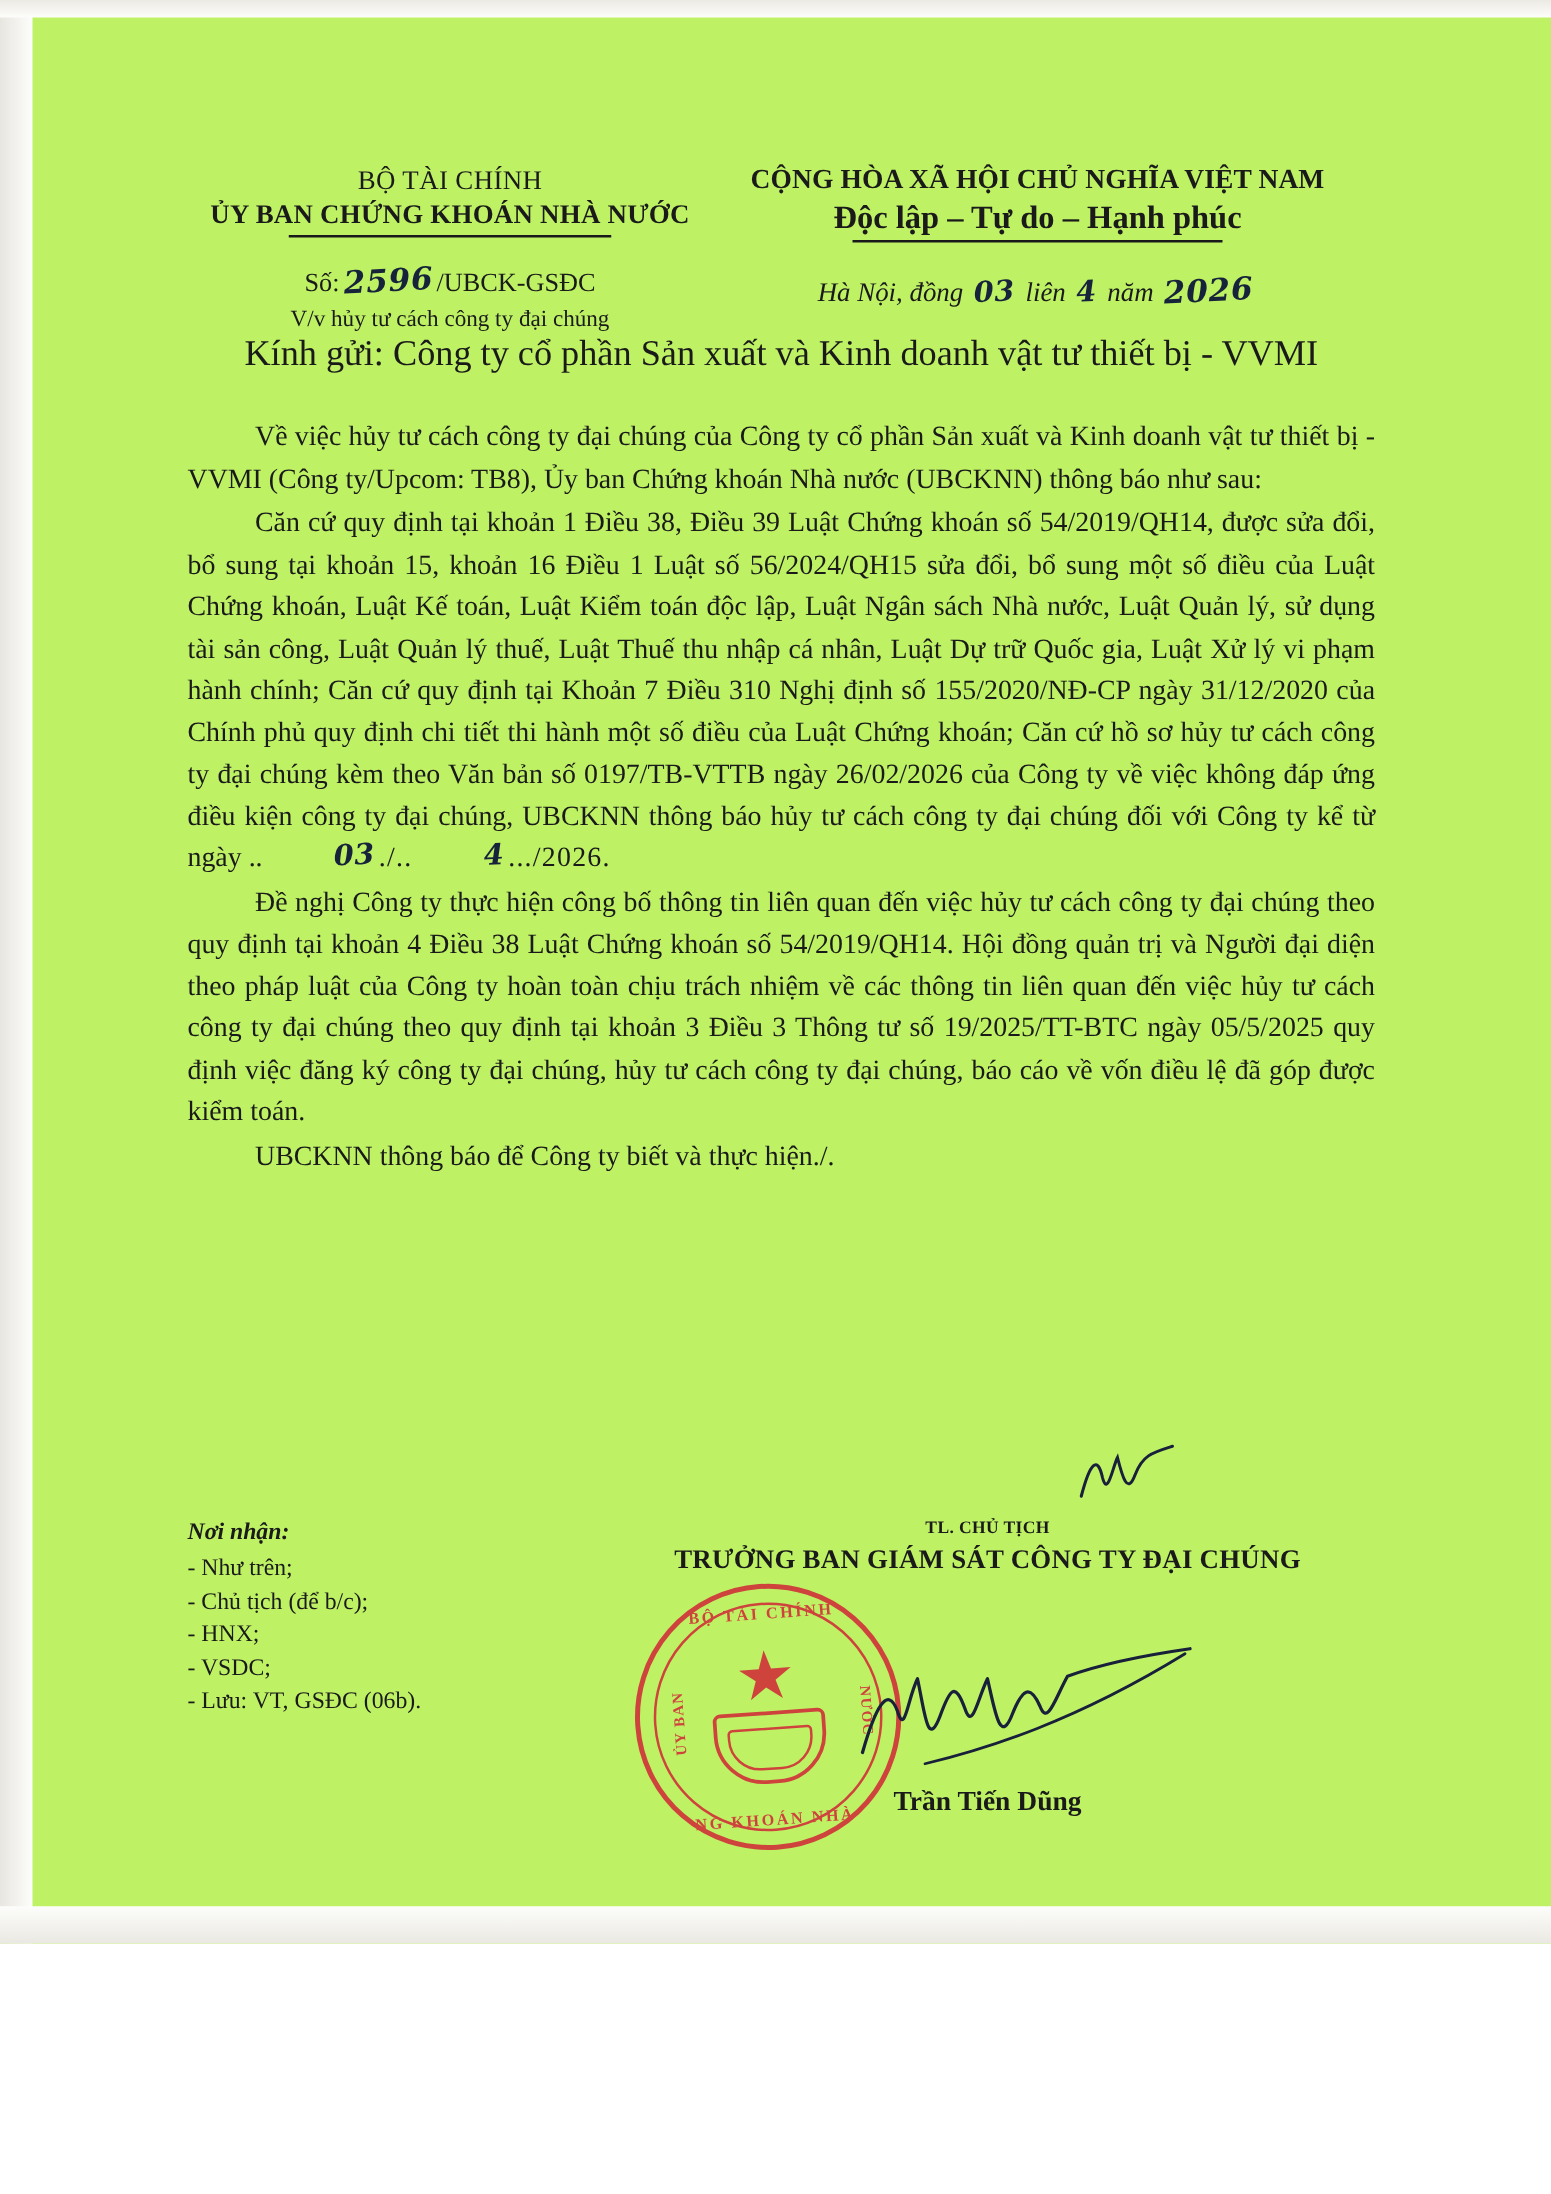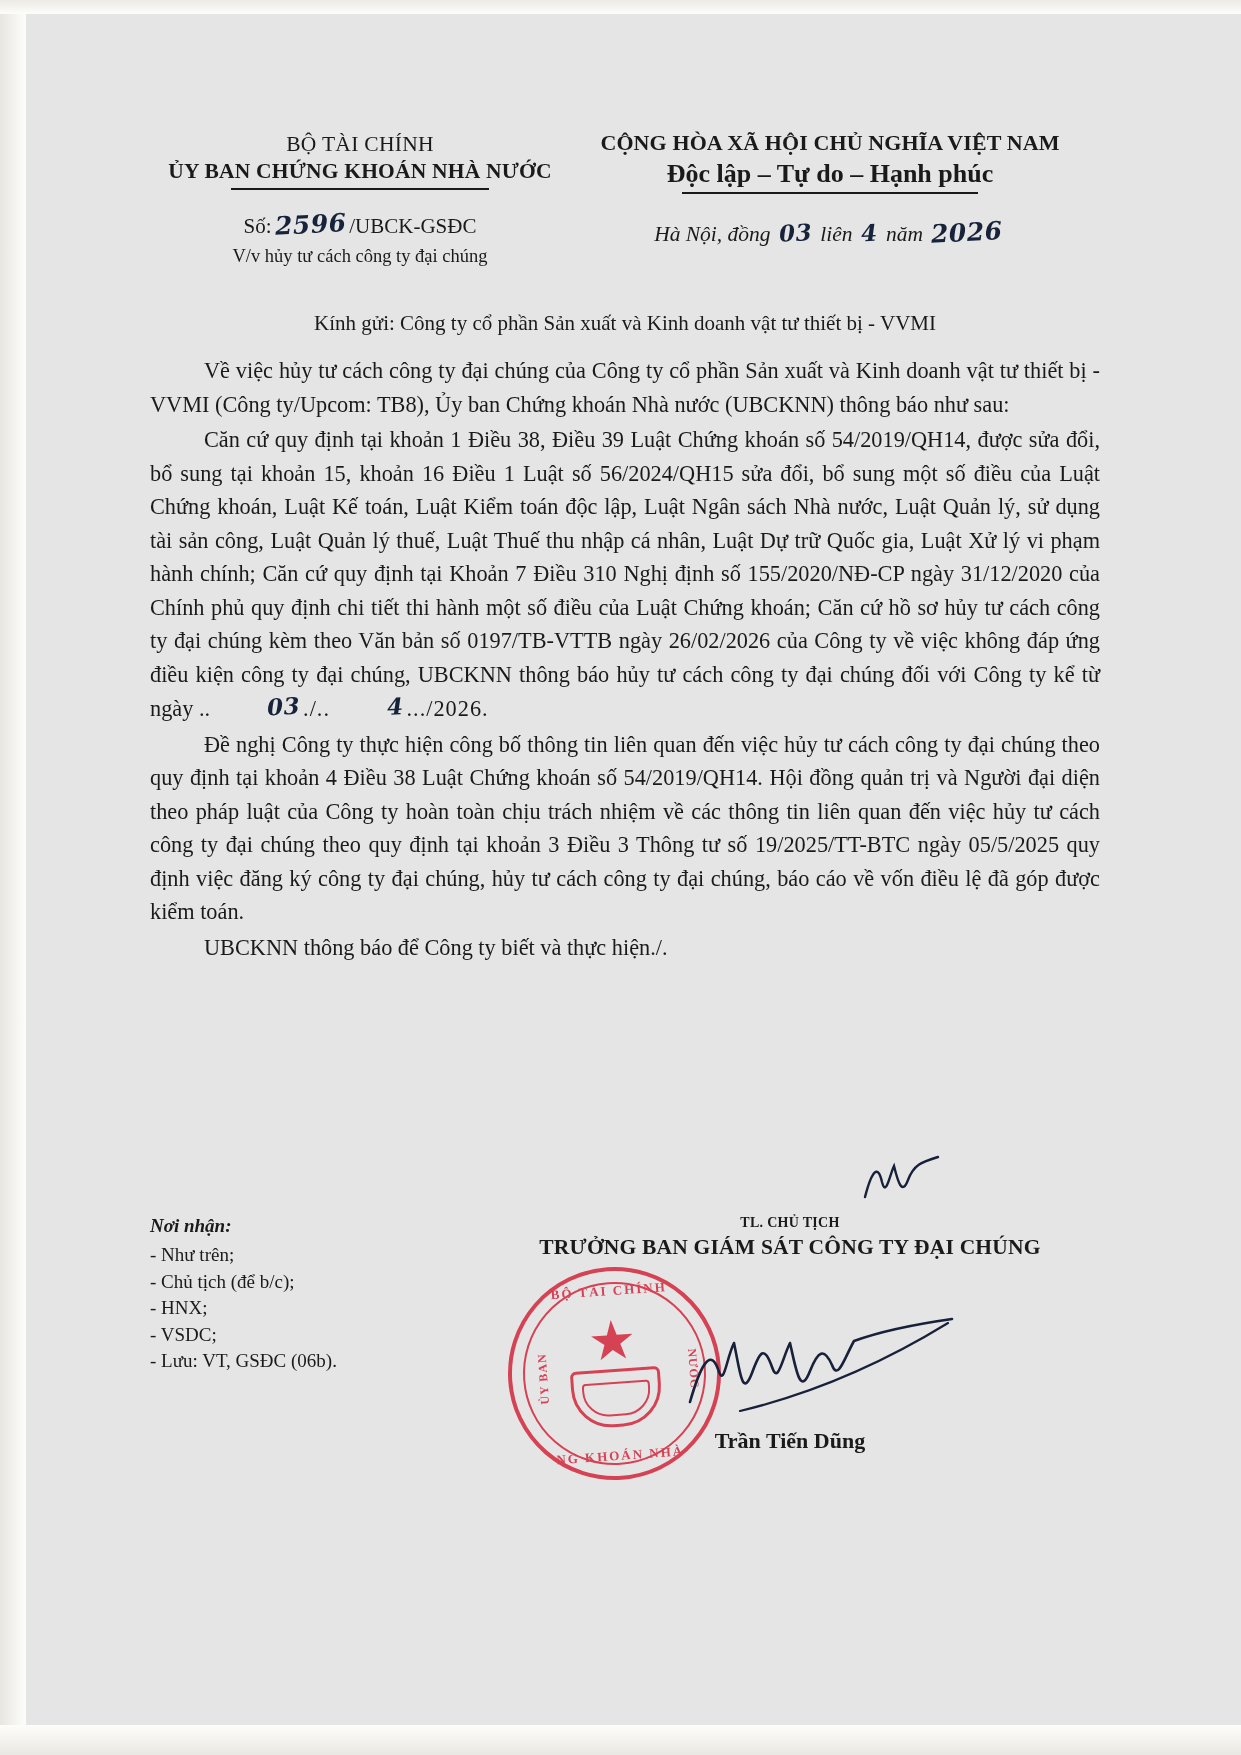--- a/index.html
+++ b/index.html
@@ -3,23 +3,23 @@
 <meta charset="utf-8">
 <style>
   html, body {
     margin: 0;
     padding: 0;
     background: #ffffff;
   }
   .page {
     position: relative;
     width: 1241px;
-    height: 1755px;
+    height: 1555px;
     margin: 0 auto;
-    background: #e5e5e5;
+    background: #bef264;
     font-family: "Liberation Serif", serif;
     color: #1a1a1a;
     overflow: hidden;
   }
   
   .scan-edge-left {
     position: absolute;
     left: 0; top: 0;
     width: 26px; height: 100%;
     background: linear-gradient(to right, #e8e6e0, #fdfdfb);
@@ -131,30 +131,29 @@
     margin-top: 7px;
   }
   .date-line {
     font-size: 21.5px;
     font-style: italic;
     white-space: nowrap;
   }
 
   
   .recipient {
-    margin-top: 44px;
-    text-align: center;
-    font-size: 21px;
+    text-align: center;
+    font-size: 29px;
   }
   .para {
     font-size: 22.3px;
     line-height: 33.5px;
     text-align: justify;
     text-justify: inter-word;
-    margin-top: 18px;
+    margin-top: 32px;
     text-indent: 54px;
   }
   .para.tight {
     margin-top: 2px;
   }
   .dotted {
     letter-spacing: 1px;
   }
 
   

